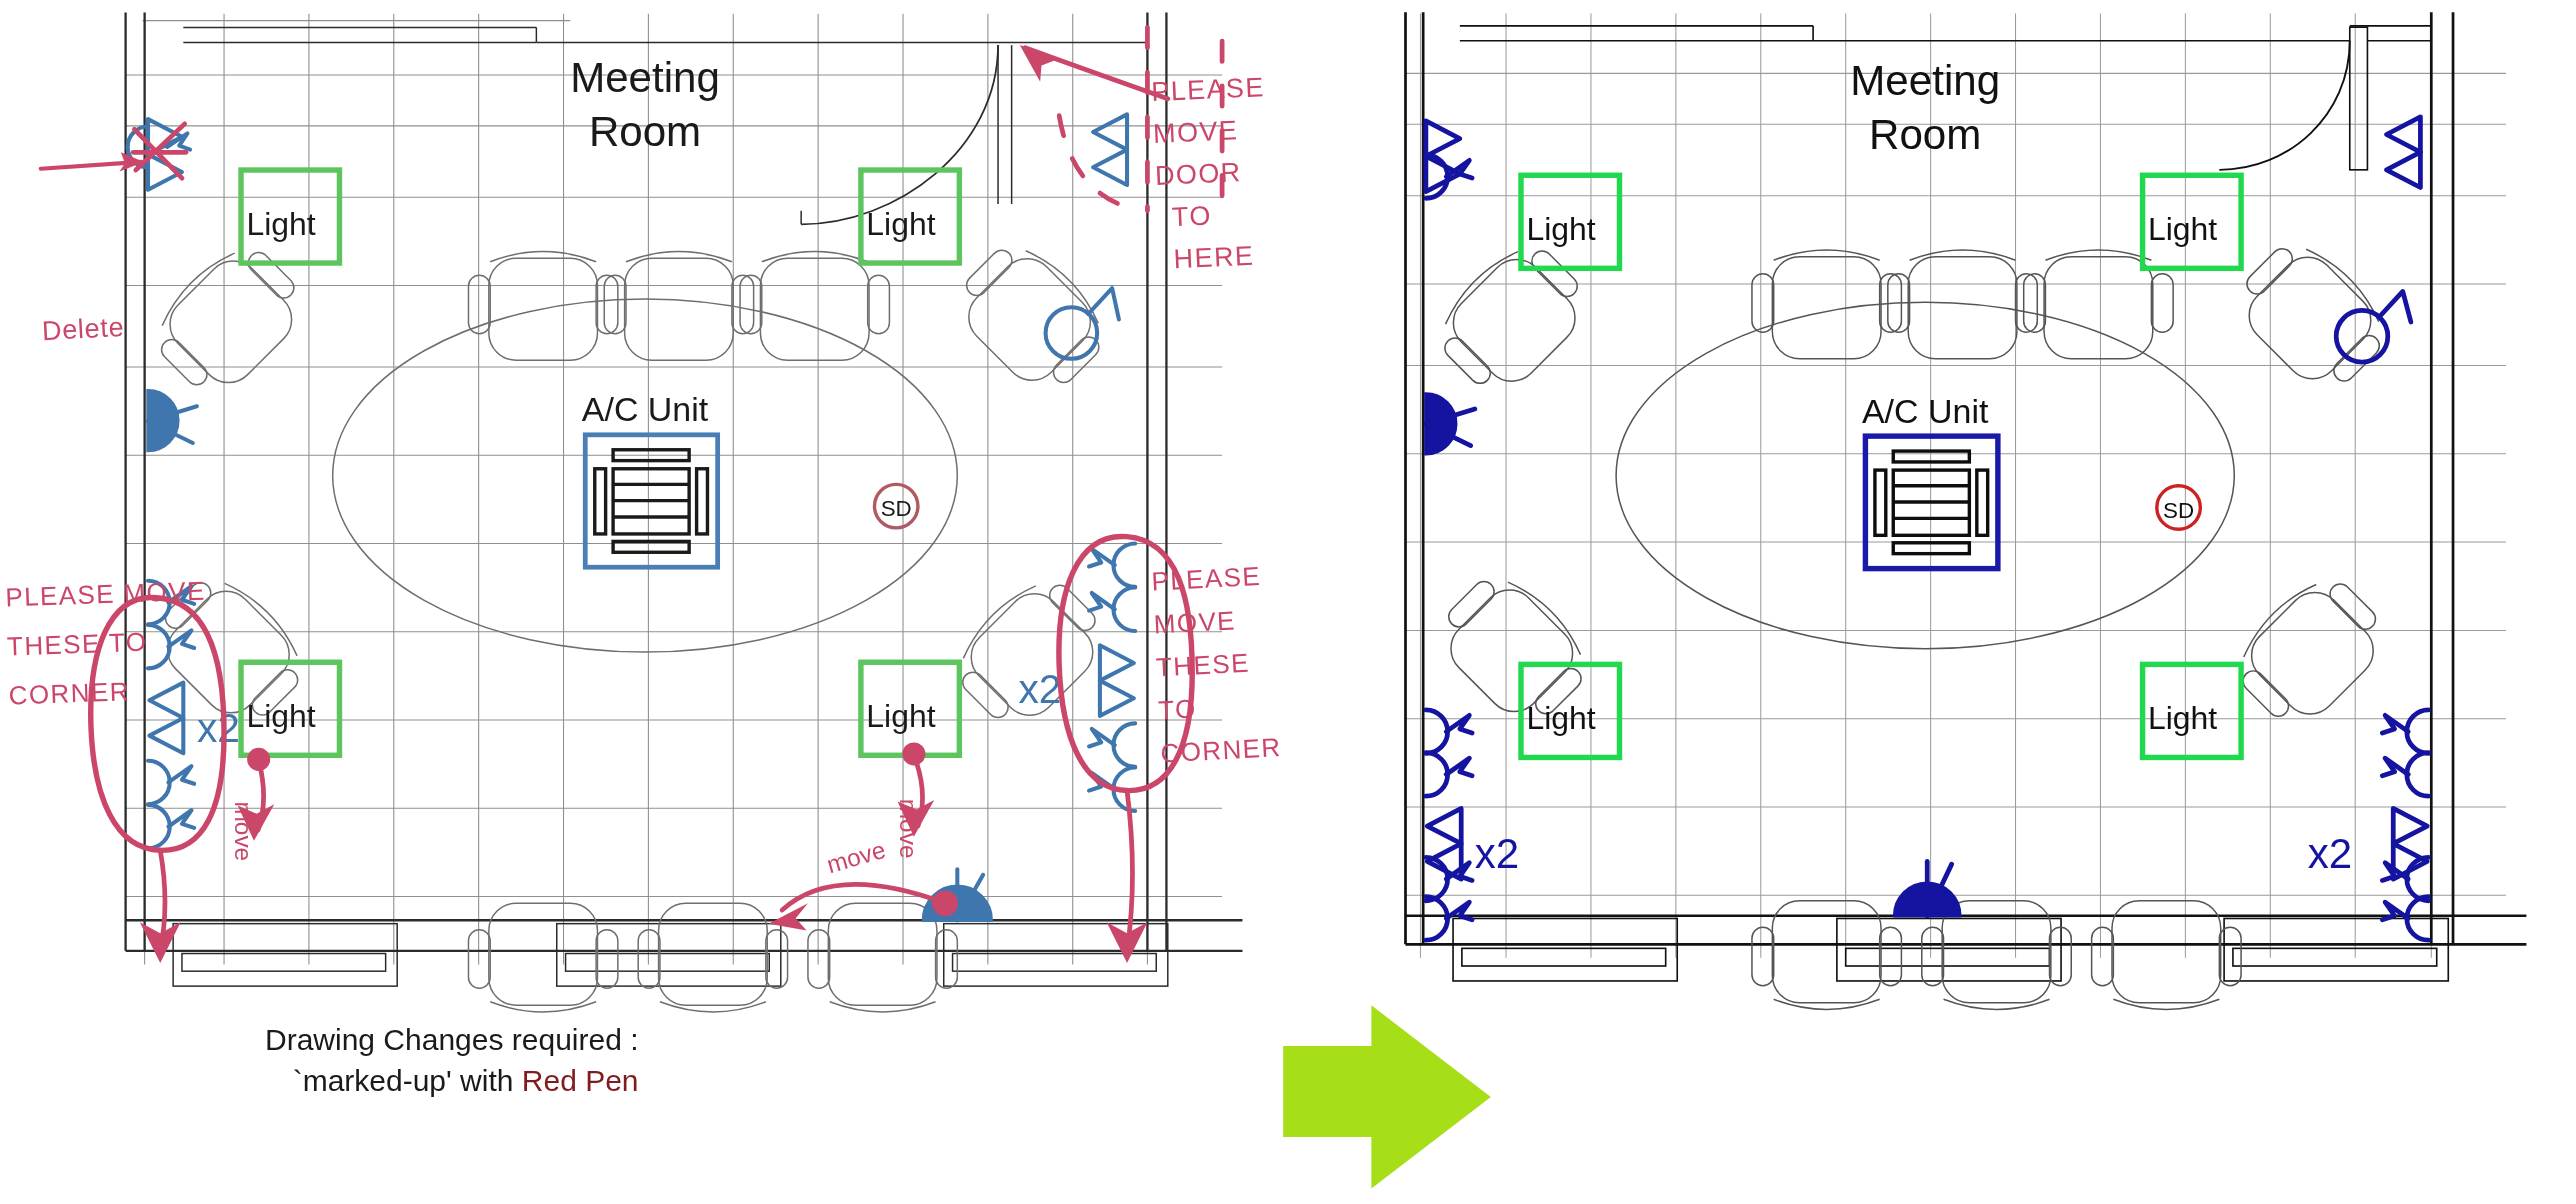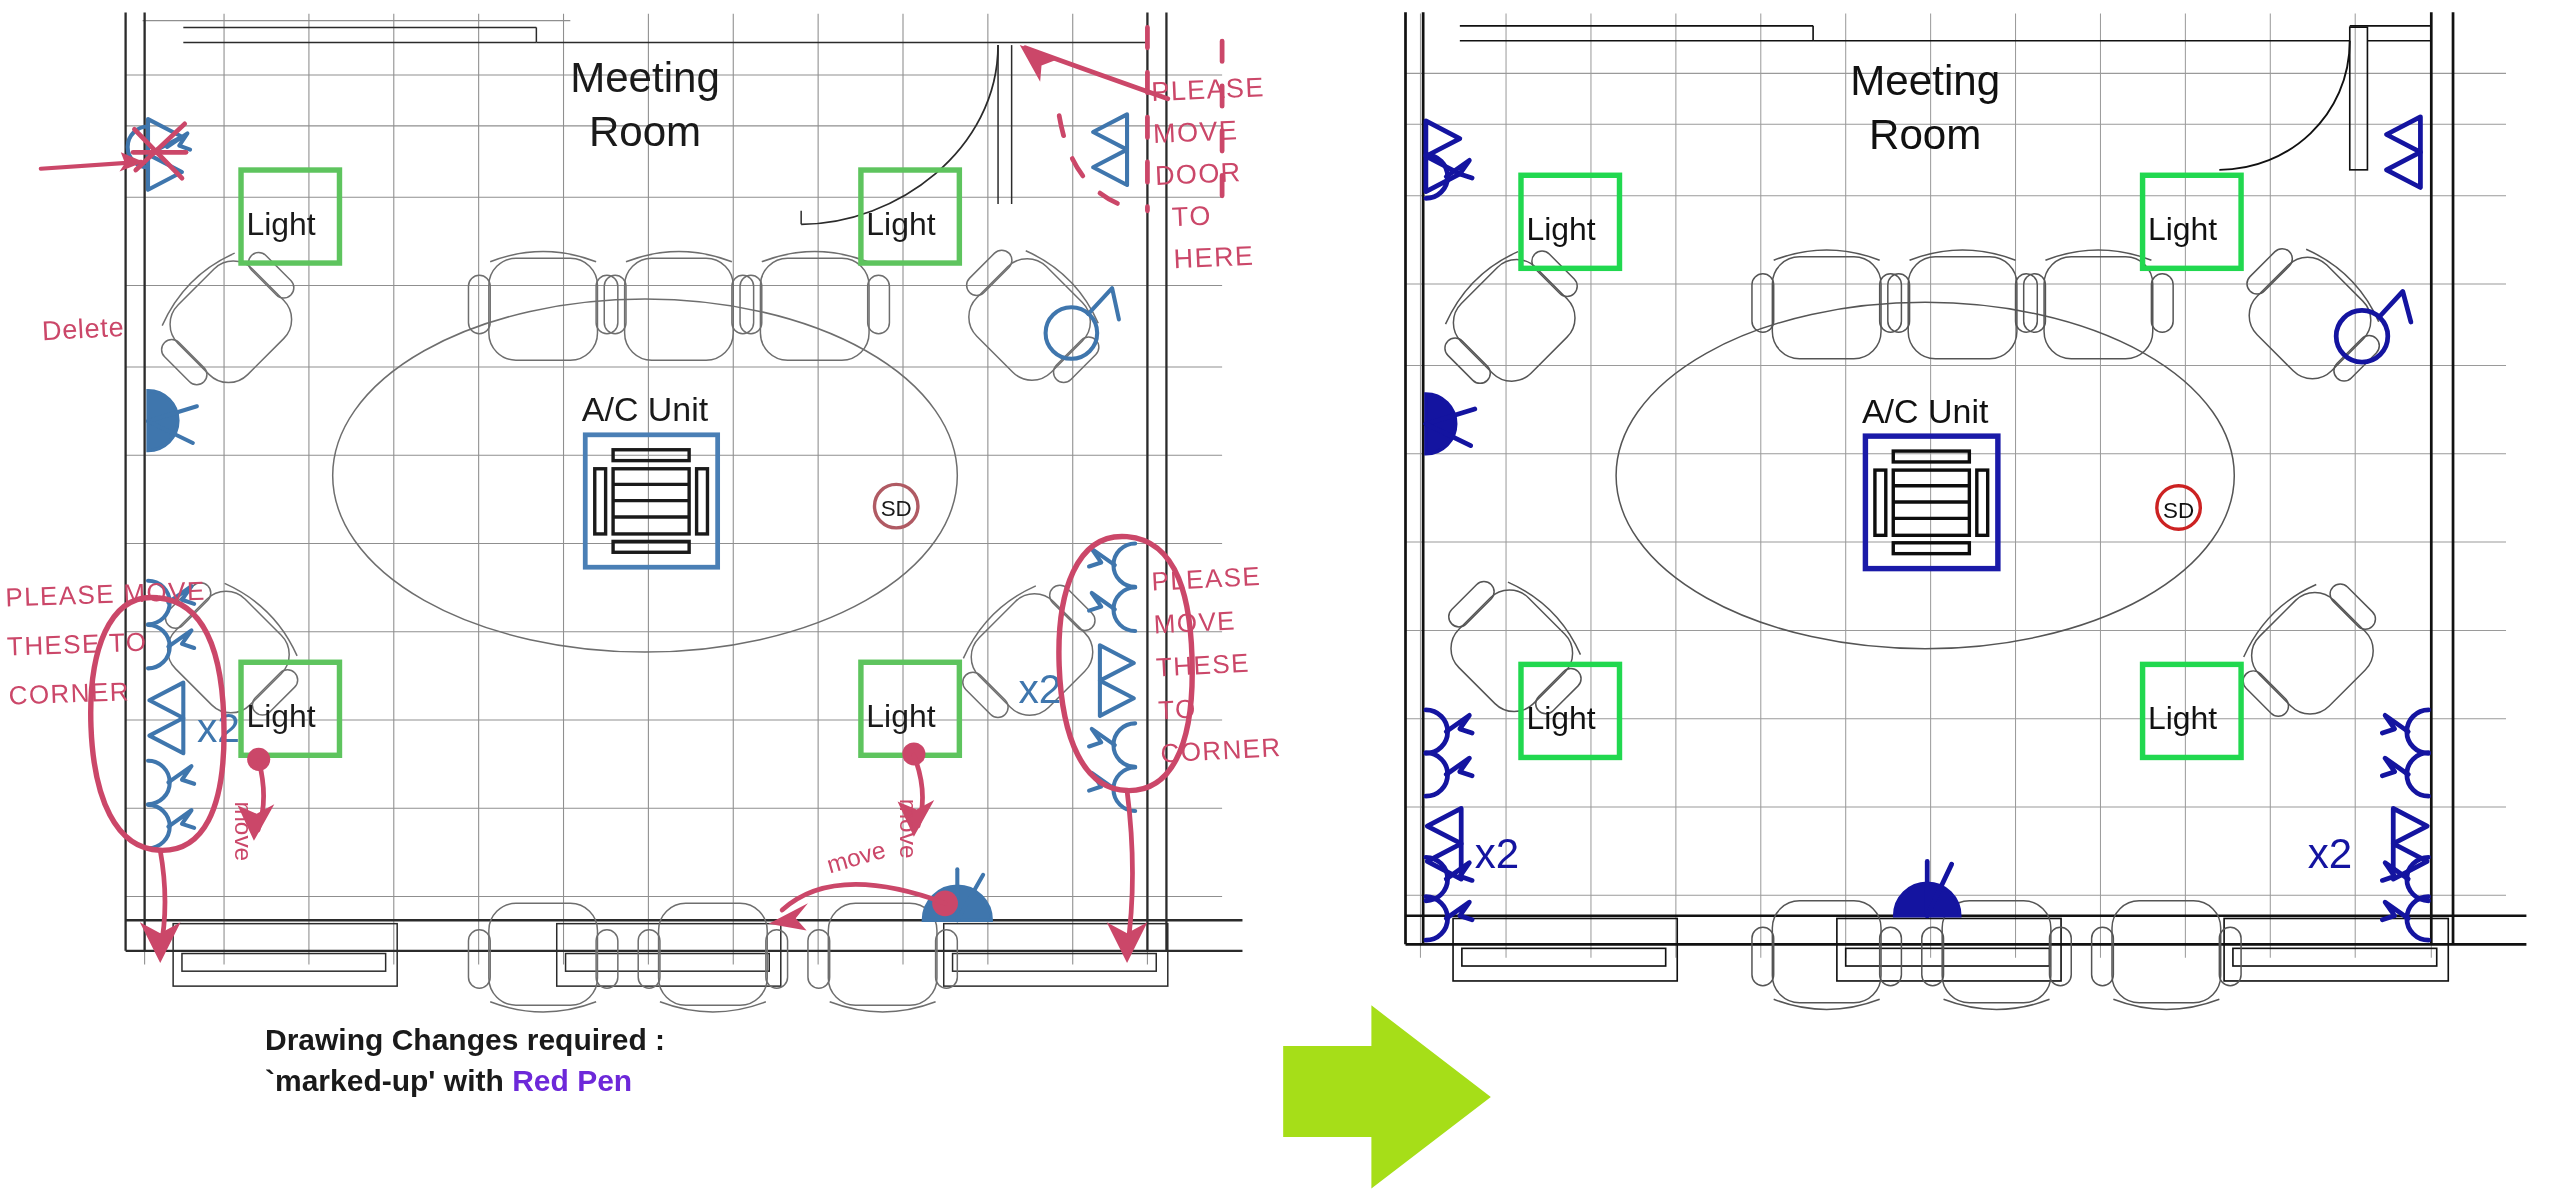--- a/index.html
+++ b/index.html
@@ -8,23 +8,23 @@
 
   .panel{position:absolute;top:0;}
   #left-panel{left:0;width:1290px;height:1204px;}
   #right-panel{left:1290px;width:1286px;height:1204px;}
 
   .plan-wrap{position:absolute;}
   .svgplan{display:block;}
 
   .caption{position:absolute;white-space:nowrap;color:#1a1a1a;
            font-family:"Liberation Sans","DejaVu Sans",sans-serif;
-           font-weight:700;letter-spacing:0px;}
+           font-weight:400;letter-spacing:0px;text-align:right;}
   #left-caption{left:265px;top:1019px;font-size:30px;line-height:41px;}
-  .red-text{color:#6d28d9;}
+  .red-text{color:#7f1d1d;}
   .cap-line{display:block;}
 
   #green-arrow{position:absolute;left:1275px;top:1004px;width:224px;height:190px;}
 </style>
 </head>
 <body>
 
 <div class="panel" id="left-panel">
 
   <div class="plan-wrap" style="left:0px;top:0px;">

